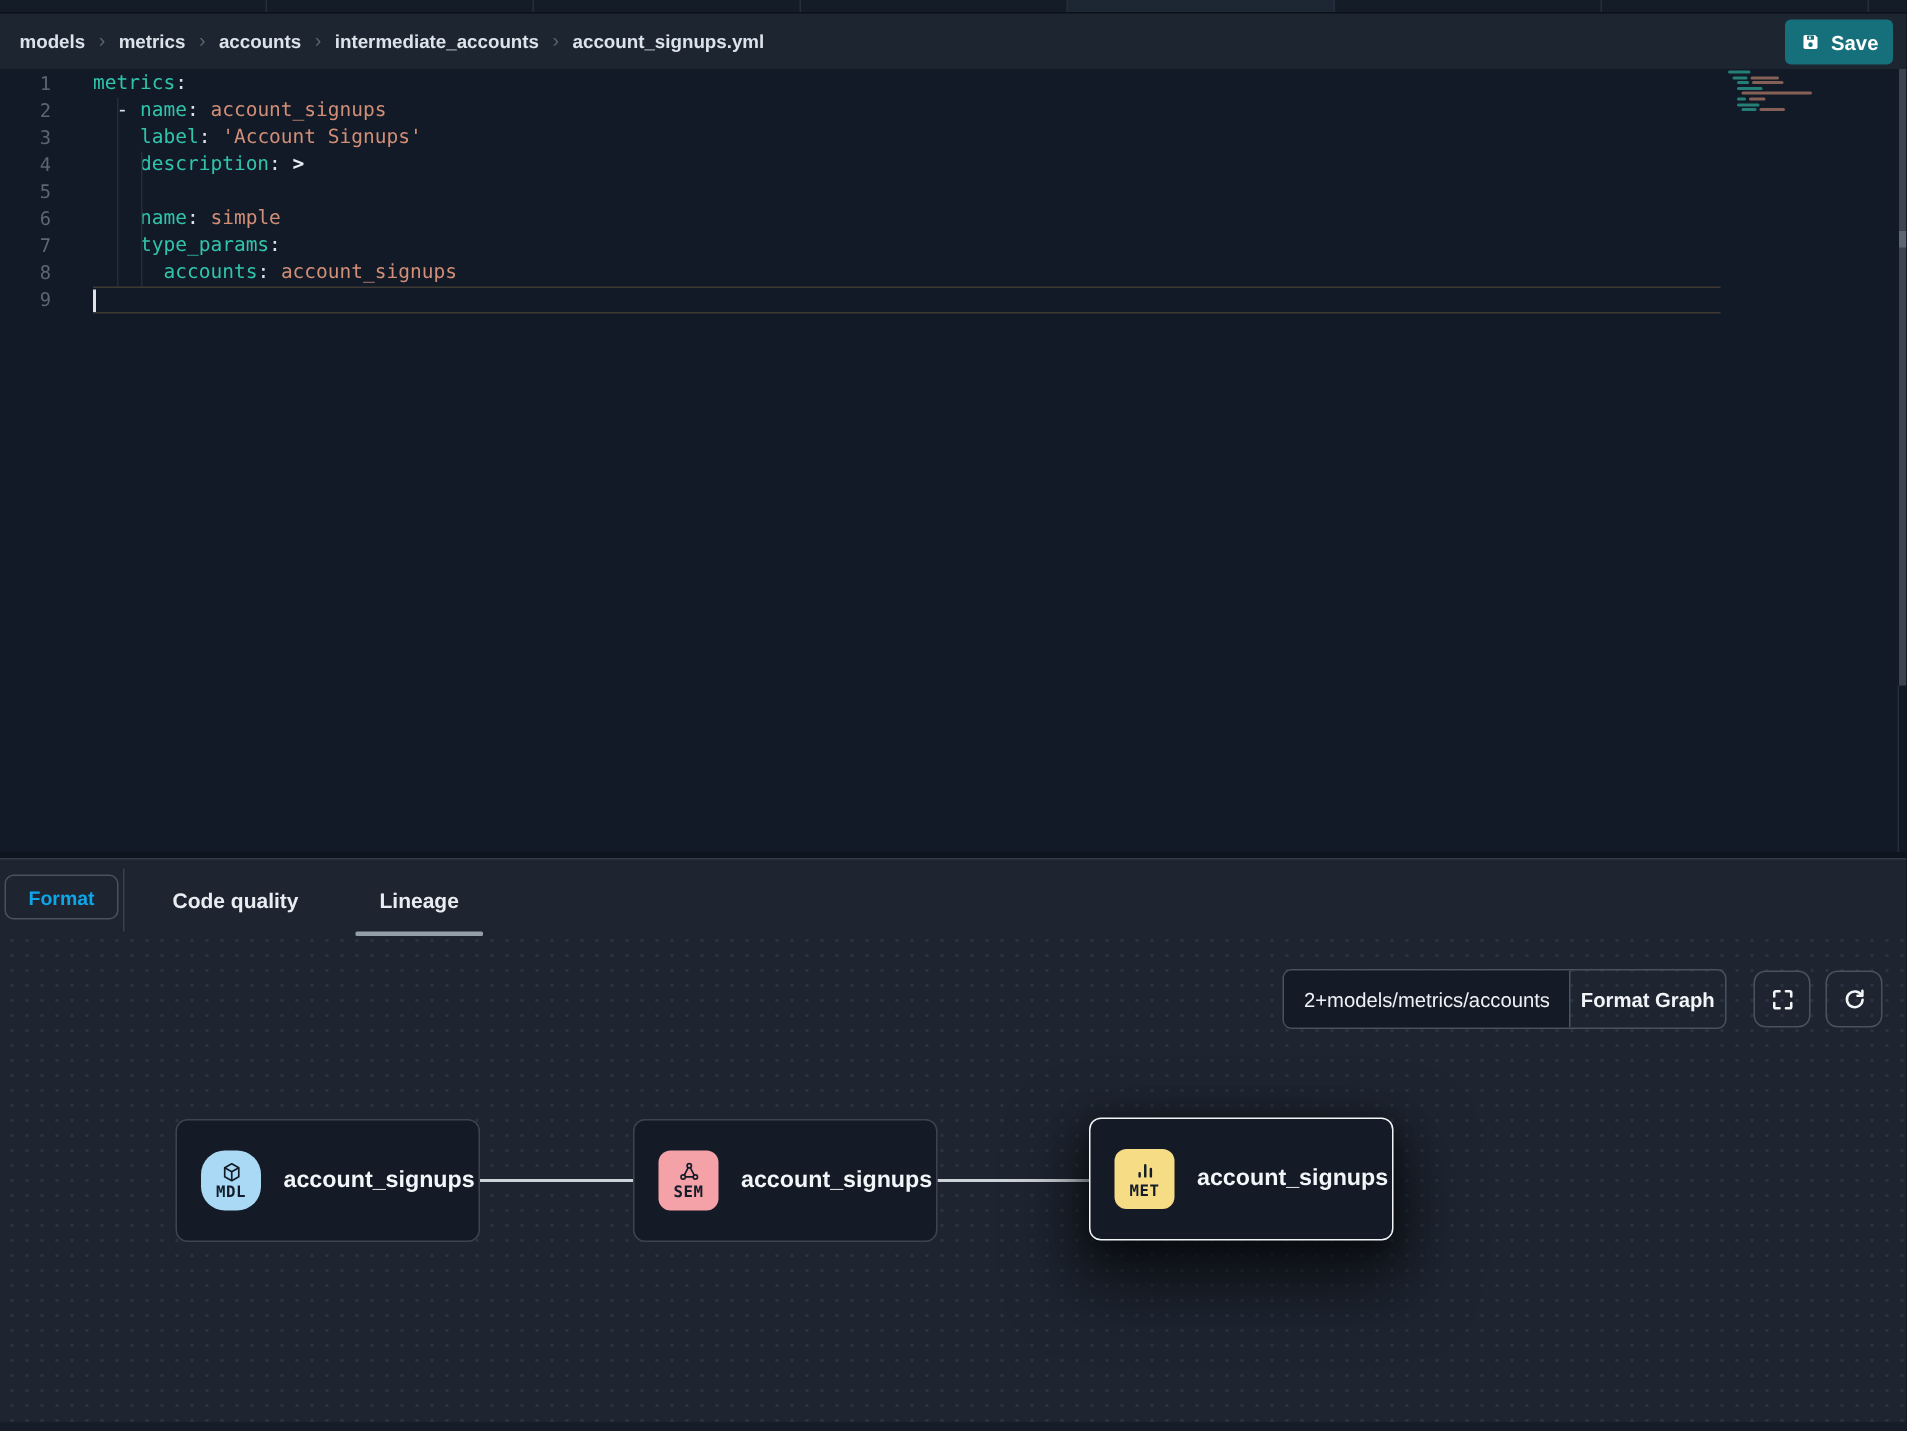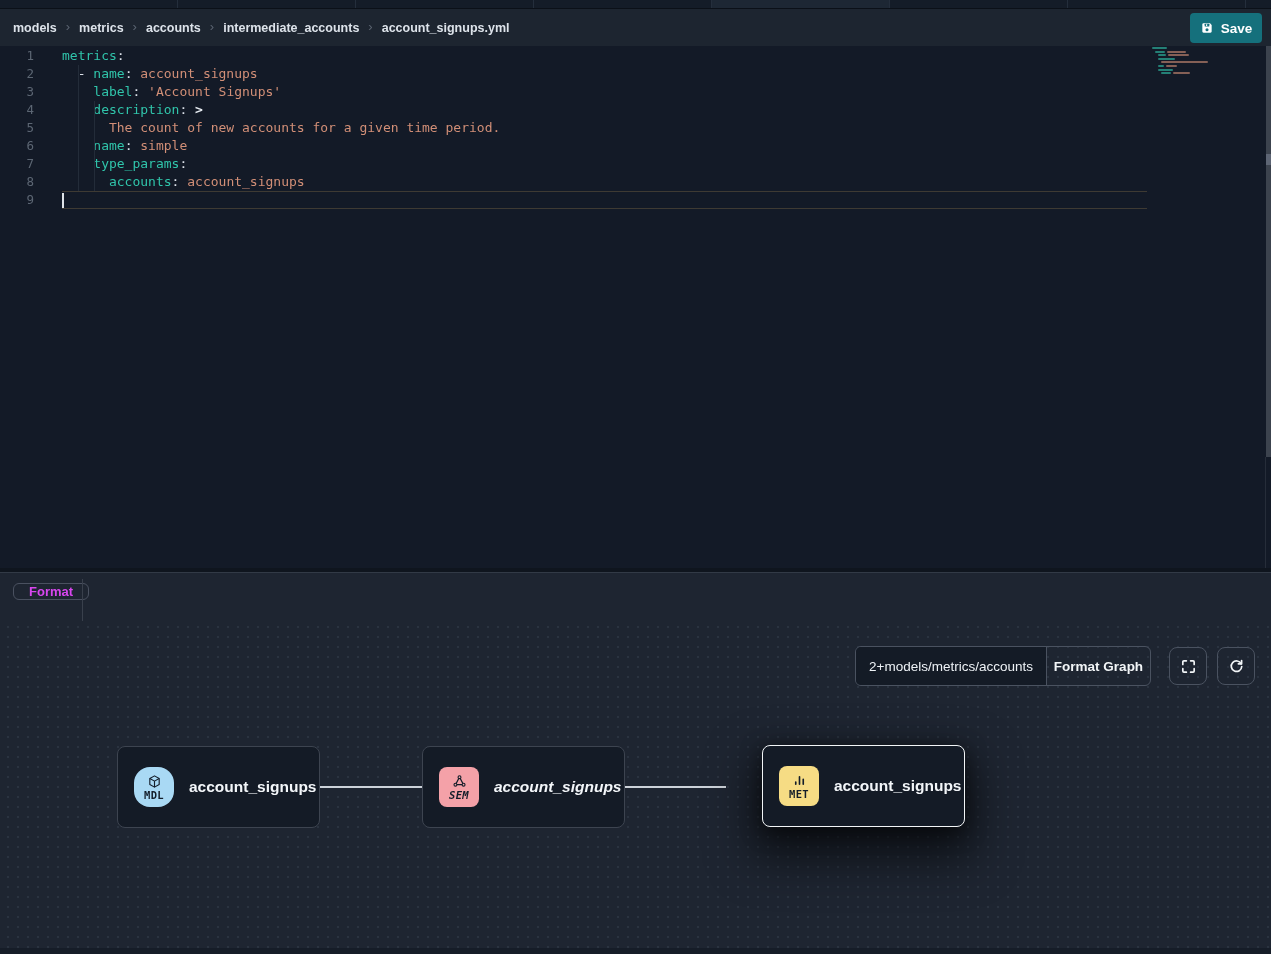--- a/index.html
+++ b/index.html
@@ -52,23 +52,23 @@
 
   
   .scroll-strip { position: absolute; top: 0; right: 0; width: 5px; height: 411px; background: #3c434e; }
   .scroll-thumb { position: absolute; top: 108px; right: 0; width: 5px; height: 11px; background: #5d6574; }
   .right-border { position: absolute; top: 411px; right: 5px; width: 1px; height: 111px; background: #262d39; }
 
   
   .panel { position: absolute; top: 572px; left: 0; width: 1271px; height: 382px;
     background: #1e2531; border-top: 1px solid #323a46; }
   .panel-header { position: relative; height: 53px; }
-  .format-btn { position: absolute; left: 13px; top: 10px; height: 17px; padding: 0 15px;
+  .format-btn { position: absolute; left: 3px; top: 10px; height: 30px; padding: 0 15px;
     background: transparent; border: 1px solid #4a5160; border-radius: 6px;
-    color: #d946ef; font-family: "Liberation Sans", sans-serif; font-size: 13px; font-weight: 600; cursor: pointer; }
+    color: #0ea5e9; font-family: "Liberation Sans", sans-serif; font-size: 13px; font-weight: 600; cursor: pointer; }
   .header-divider { position: absolute; left: 82px; top: 6px; width: 1px; height: 42px; background: #39404c; }
   .ptabs { position: absolute; left: 99px; top: 0; height: 53px; display: flex; }
   .ptab { position: relative; height: 53px; display: flex; align-items: center; padding: 0 16px;
     margin-right: 22px; color: #e9edf2; font-size: 14px; font-weight: 600; cursor: pointer; }
   .ptab.active::after { content: ""; position: absolute; left: 0; right: 0; bottom: 2px;
     height: 3px; background: #949ea9; border-radius: 1px; }
 
   
   .canvas { position: absolute; top: 53px; left: 0; width: 1271px; height: 329px;
     background-color: #1e2531;
@@ -88,21 +88,21 @@
     justify-content: center; cursor: pointer; }
   .icon-btn.fullscreen { left: 1169px; }
   .icon-btn.refresh { left: 1217px; }
 
   .edge { position: absolute; height: 1.5px; background: #ccd2d9; top: 160px; }
 
   .node { position: absolute; top: 120px; width: 203px; height: 82px; background: #141b26;
     border: 1px solid #3d4450; border-radius: 8px; display: flex; align-items: center;
     padding-left: 16px; cursor: pointer; }
   .node.selected { top: 119px; border: 1.5px solid #f2f5f7;
-    box-shadow: 0 22px 45px 10px rgba(0,0,0,0.55), 0 4px 20px rgba(0,0,0,0.5); margin-left: 36px; }
+    box-shadow: 0 22px 45px 10px rgba(0,0,0,0.55), 0 4px 20px rgba(0,0,0,0.5); }
   .badge { width: 40px; height: 40px; border-radius: 8px; display: flex; flex-direction: column;
     align-items: center; justify-content: center; gap: 0; flex: 0 0 40px; }
   .badge .btxt { font-family: "DejaVu Sans Mono", monospace; font-size: 10.5px; font-weight: bold;
     color: #131d29; letter-spacing: 0.3px; line-height: 12px; }
   .node-label { margin-left: 15px; font-size: 15.5px; font-weight: 700; color: #f3f6f9; }
 </style>
 </head>
 <body>
 
 <div class="app">
@@ -156,21 +156,21 @@
         <div class="cline">
           <span class="ln">3</span>
           <span class="ctext"><span class="tok-punct">    </span><span class="tok-key">label</span><span class="tok-punct">: </span><span class="tok-str">'Account Signups'</span></span>
         </div>
         <div class="cline">
           <span class="ln">4</span>
           <span class="ctext"><span class="tok-punct">    </span><span class="tok-key">description</span><span class="tok-punct">: </span><span class="tok-bold">&gt;</span></span>
         </div>
         <div class="cline">
           <span class="ln">5</span>
-          <span class="ctext"><span class="tok-punct">      </span><span class="tok-str">The count of new accounts for a given time period.</span></span>
+          <span class="ctext"><span class="tok-punct">      </span></span>
         </div>
         <div class="cline">
           <span class="ln">6</span>
           <span class="ctext"><span class="tok-punct">    </span><span class="tok-key">name</span><span class="tok-punct">: </span><span class="tok-str">simple</span></span>
         </div>
         <div class="cline">
           <span class="ln">7</span>
           <span class="ctext"><span class="tok-punct">    </span><span class="tok-key">type_params</span><span class="tok-punct">:</span></span>
         </div>
         <div class="cline">
@@ -220,20 +220,24 @@
       <div class="scroll-thumb"></div>
     </div>
     <div class="right-border"></div>
   </div>
   <div class="editor-dark-strip"></div>
 
   <div class="panel">
     <div class="panel-header">
       <button class="format-btn">Format</button>
       <div class="header-divider"></div>
+      <div class="ptabs" id="panel-tabs">
+          <div class="ptab">Code quality</div>
+          <div class="ptab active">Lineage</div>
+        </div>
     </div>
 
     <div class="canvas">
       <div class="selector-group">
         <input class="selector-input" type="text" value="2+models/metrics/accounts/" style="">
         <button class="update-btn">Format Graph</button>
       </div>
       <button class="icon-btn fullscreen">
         <span style="display:flex">
           <svg width="17" height="17" viewBox="0 0 24 24" fill="none" stroke="#f2f5f7" stroke-width="2.4" stroke-linecap="round">
@@ -261,21 +265,21 @@
               <span style="display: flex;">
                 <svg width="17" height="15" viewBox="0 0 24 24" fill="none" stroke="#131d29" stroke-width="1.8" stroke-linejoin="round">
                   <path d="M12 3l7.5 4.2v9.6L12 21l-7.5-4.2V7.2z"></path>
                   <path d="M4.5 7.2L12 11.4l7.5-4.2M12 11.4V21"></path>
                 </svg>
               </span>
               <span class="btxt">MDL</span>
             </div>
             <span class="node-label">account_signups</span>
           </div>
-          <div class="node" style="left: 422px; font-style: italic;">
+          <div class="node" style="left: 422px;">
             <div class="badge" style="background: rgb(244, 161, 168);">
               <span style="display: flex;">
                 <svg width="17" height="15" viewBox="0 0 24 24" fill="none" stroke="#131d29" stroke-width="1.8">
                   <circle cx="12" cy="5" r="2.3"></circle>
                   <circle cx="5.5" cy="17" r="2.3"></circle>
                   <circle cx="18.5" cy="17" r="2.3"></circle>
                   <path d="M10.9 7l-4.2 8M13.1 7l4.2 8M7.8 17h8.4"></path>
                 </svg>
               </span>
               <span class="btxt">SEM</span>

